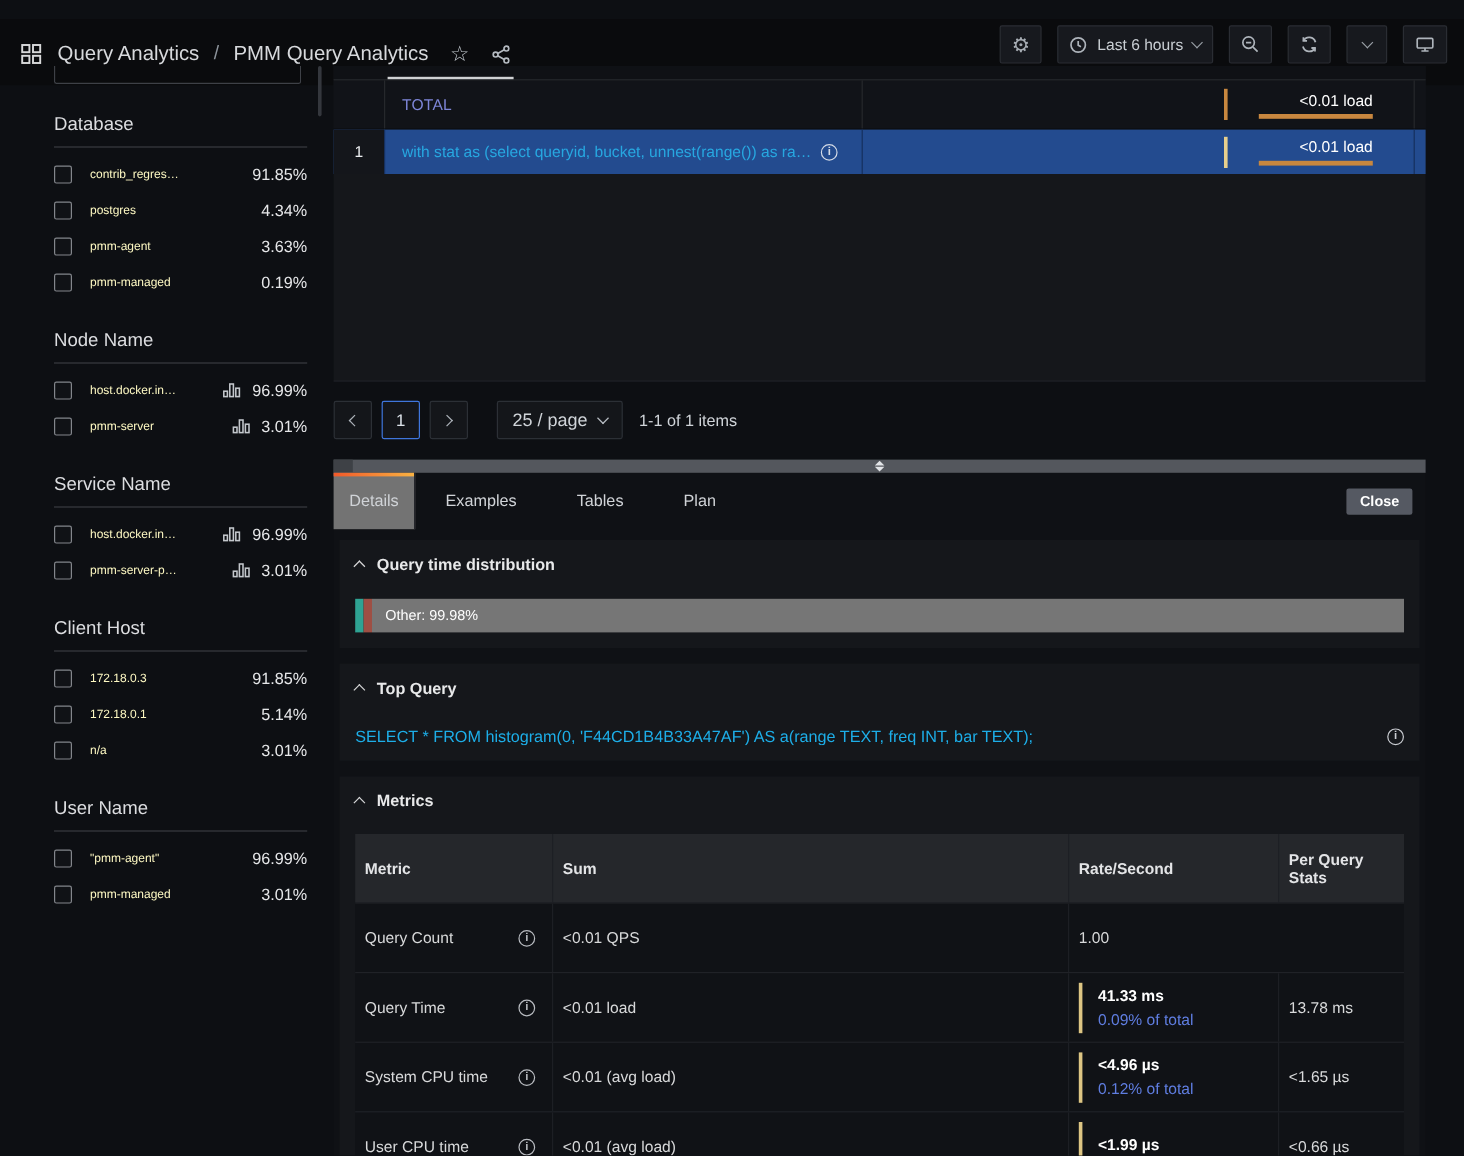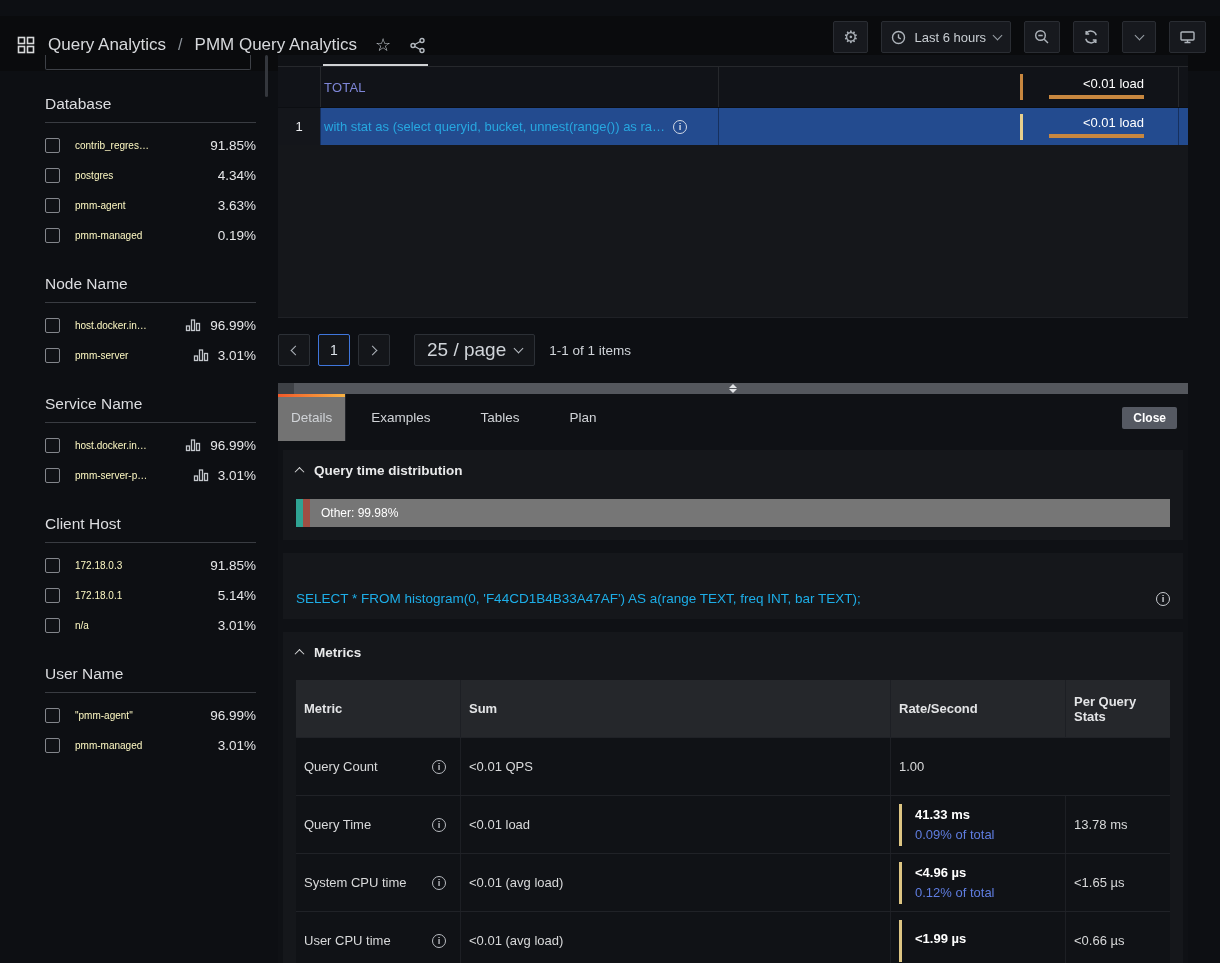--- a/index.html
+++ b/index.html
@@ -50,21 +50,21 @@
   .qan-table { height:263px; background:#15171b; border-bottom:1px solid #1f2126; }
   .tbl-remnant { height:12px; background:#0f1115; position:relative; border-bottom:1px solid #26282c; }
   .sort-underline { position:absolute; left:45px; bottom:0; width:105px; height:2px; background:#d0d2d4; }
   .trow { display:grid; grid-template-columns:42px 398px 290px 170px 10px; }
   .trow-total { height:41px; background:#111318; border-bottom:1px solid #0c0e12; }
   .trow-sel { height:37px; background:#234b8f; }
   .tcell { position:relative; display:flex; align-items:center; }
   .bl { border-left:1px solid #26282c; }
   .trow-sel .bl { border-left-color:#16305e; }
   .num-cell { justify-content:center; color:#eceef1; background:#14161b; font-size:13px; }
-  .query-cell { padding-left:3px; gap:8px; overflow:hidden; }
+  .query-cell { padding-left:14px; gap:8px; overflow:hidden; }
   .total-link { color:#7e86d8; font-size:13px; letter-spacing:.2px; cursor:pointer; }
   .query-link { color:#27a7e0; font-size:13px; white-space:nowrap; overflow:hidden; cursor:pointer; }
   .load-cell { flex-direction:column; align-items:flex-end; justify-content:center; padding-right:34px; }
   .load-vbar { position:absolute; left:12px; top:50%; transform:translateY(-50%); width:3px; height:26px; background:#c8873f; }
   .trow-sel .load-vbar { background:#e7cf8d; }
   .load-txt { color:#fff; font-size:13px; line-height:15px; }
   .load-hbar { width:95px; height:4px; background:#c8873f; margin-top:4px; }
 
   
   .info-ic {
@@ -82,21 +82,21 @@
     display:flex; align-items:center; justify-content:center; color:#c7ccd1; cursor:pointer;
     margin-right:8px; font-size:14px;
   }
   .pbtn.active { border-color:#3f76dc; color:#dde3ea; }
   .arr { width:7px; height:7px; border-right:1.5px solid #aeb4bb; border-bottom:1.5px solid #aeb4bb; }
   .arr-l { transform:rotate(135deg); margin-left:3px; }
   .arr-r { transform:rotate(-45deg); margin-right:3px; }
   .psel {
     height:32px; border:1px solid #2c3036; border-radius:2px; background:#14161a;
     display:flex; align-items:center; gap:9px; padding:0 12px; margin:0 0 0 16px;
-    color:#d0d4d9; font-size:19px; cursor:pointer;
+    color:#d0d4d9; font-size:15px; cursor:pointer;
   }
   .psel .chev-dn { border-color:#b9bec4; margin-top:-3px; }
   .pager-summary { margin-left:14px; color:#d0d4d9; font-size:13.5px; }
 
   
   .splitter { height:11px; background:#54575d; margin-top:17px; display:flex; align-items:center; justify-content:center; cursor:row-resize; position:relative; }
   .split-cap { position:absolute; left:0; top:0; width:16px; height:11px; background:#3e4146; }
   .split-arrows { display:flex; flex-direction:column; gap:1px; }
   .tri-up { width:0; height:0; border-left:4px solid transparent; border-right:4px solid transparent; border-bottom:4px solid #e2e4e7; }
   .tri-dn { width:0; height:0; border-left:4px solid transparent; border-right:4px solid transparent; border-top:4px solid #e2e4e7; }
@@ -410,20 +410,24 @@
       <div class="dist-bar">
         <span class="seg-teal"></span>
         <span class="seg-red"></span>
         <span class="seg-gray">
           <span class="dist-label">Other: 99.98%</span>
         </span>
       </div>
     </div>
 
     <div class="card">
+      <div class="sec-head">
+        <span class="chev-up"></span>
+        <span class="sec-title">Top Query</span>
+      </div>
       <div class="topq-row">
         <span class="topq-text">SELECT * FROM histogram(0, 'F44CD1B4B33A47AF') AS a(range TEXT, freq INT, bar TEXT);</span>
         <span class="info-ic tq-info"></span>
       </div>
     </div>
 
     <div class="card">
       <div class="sec-head">
         <span class="chev-up"></span>
         <span class="sec-title">Metrics</span>

